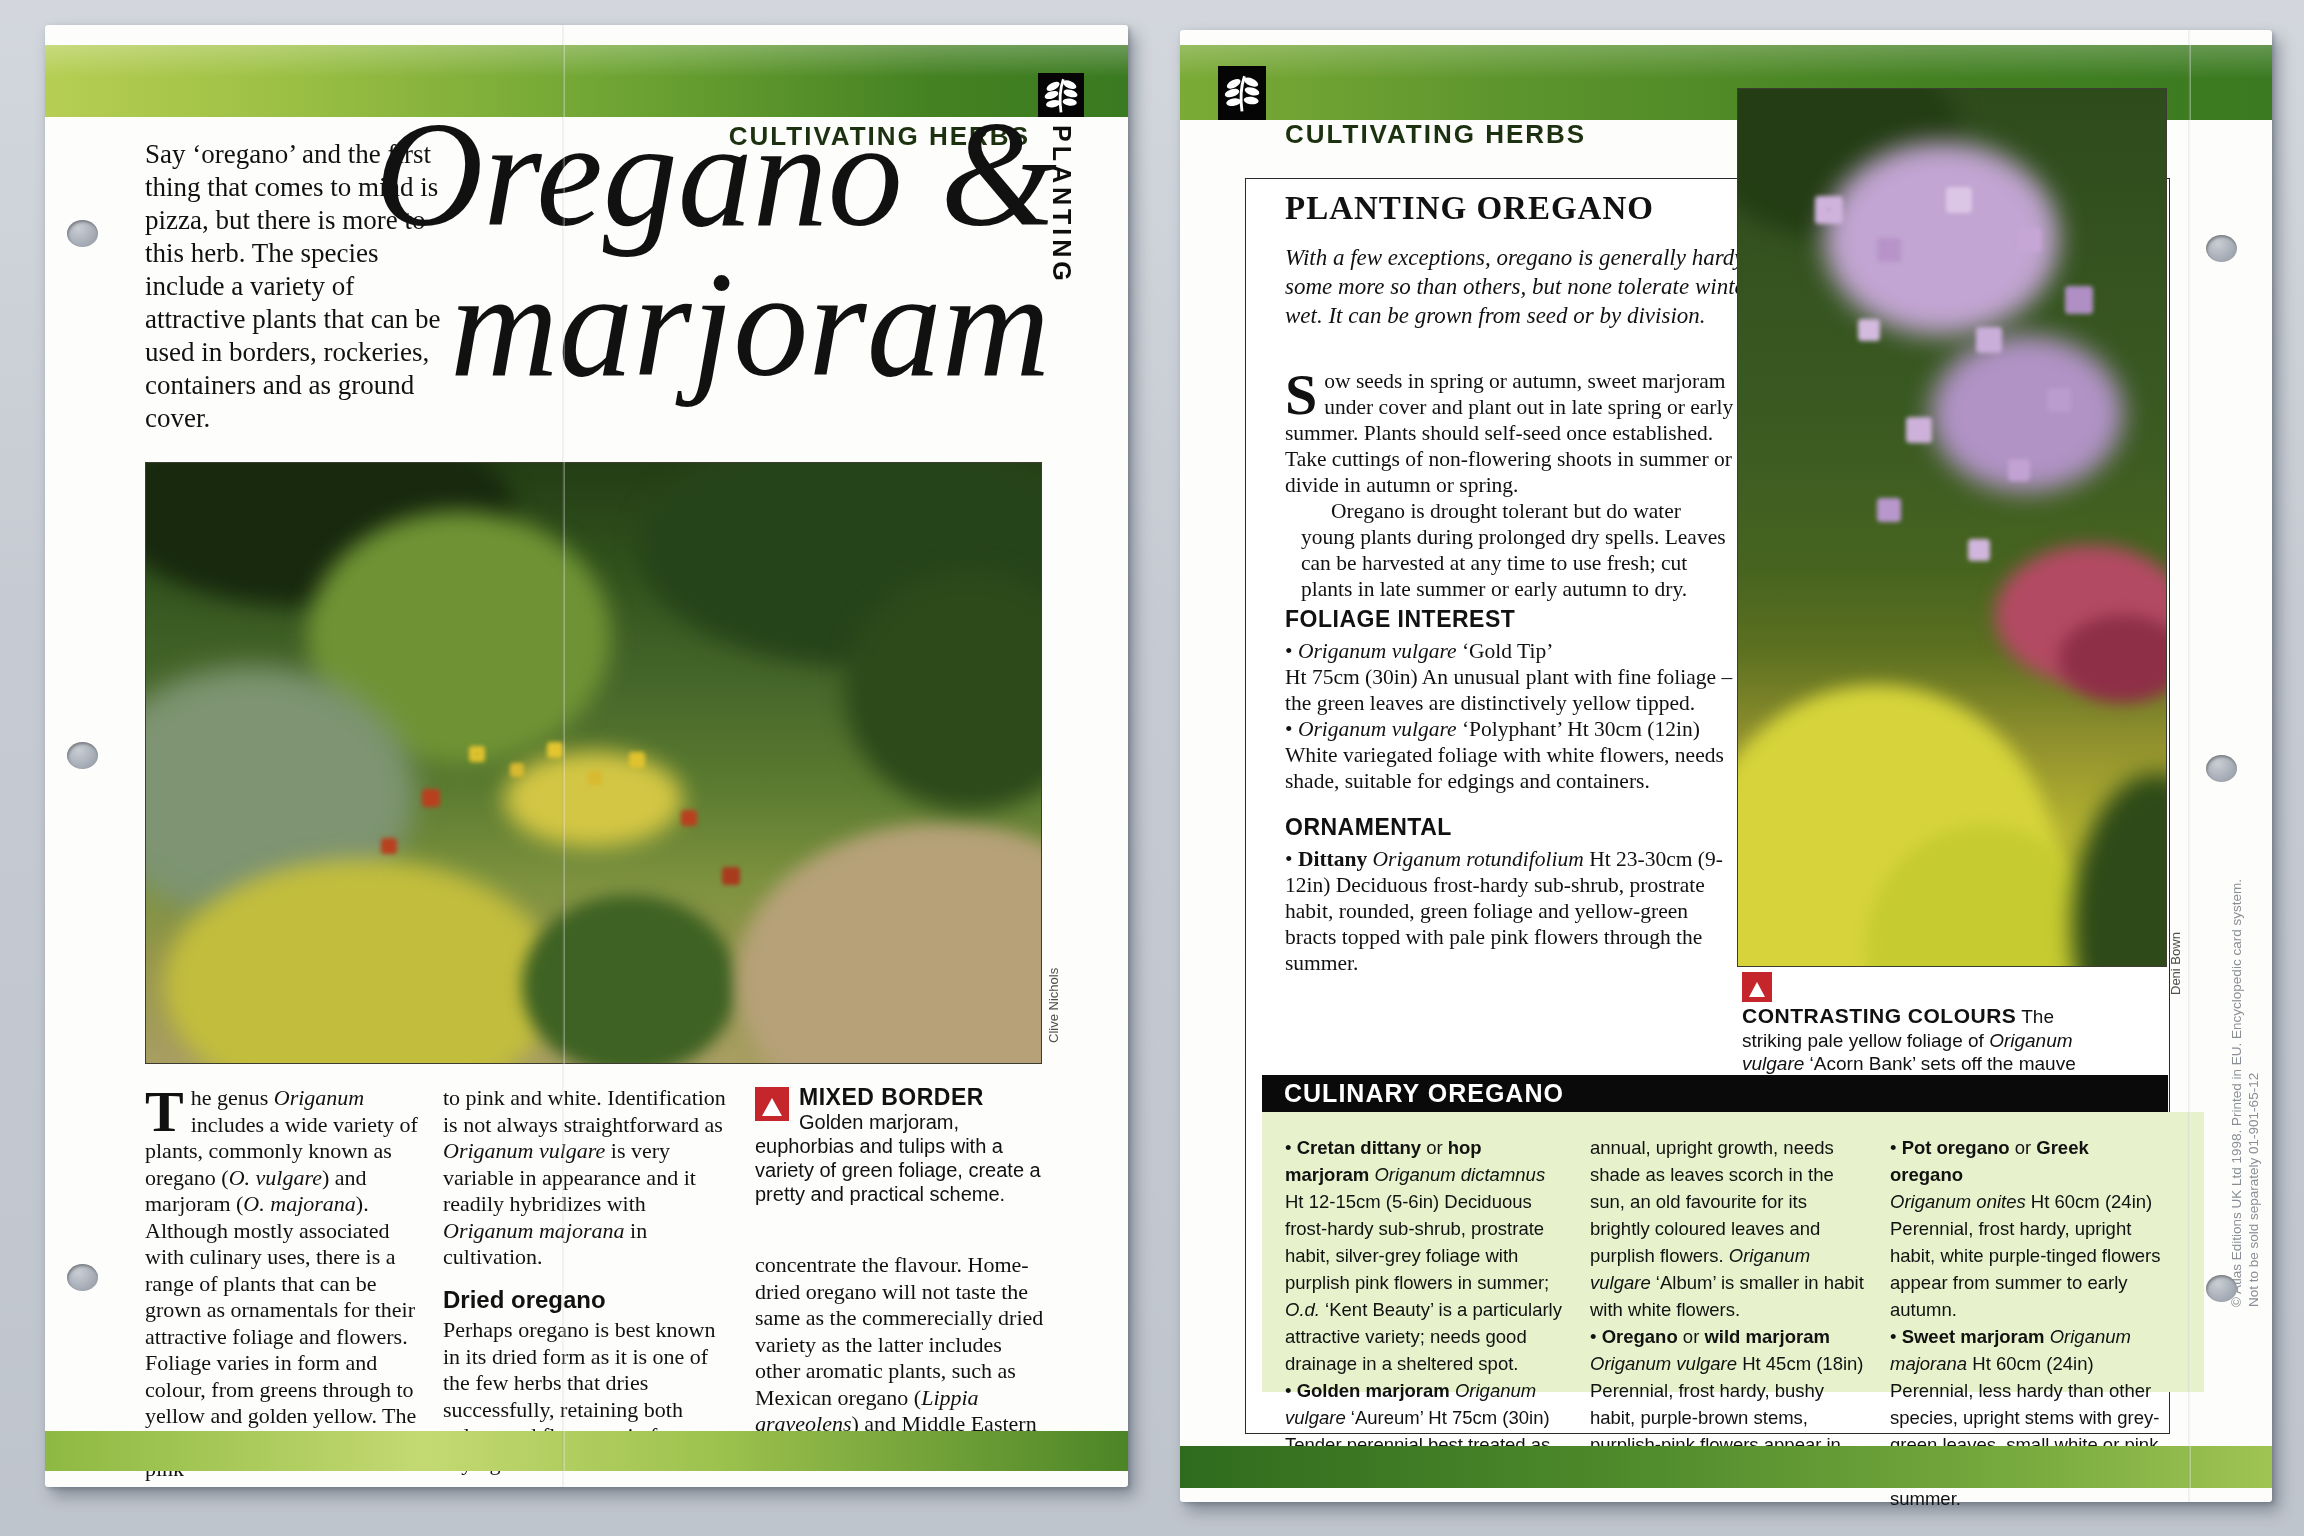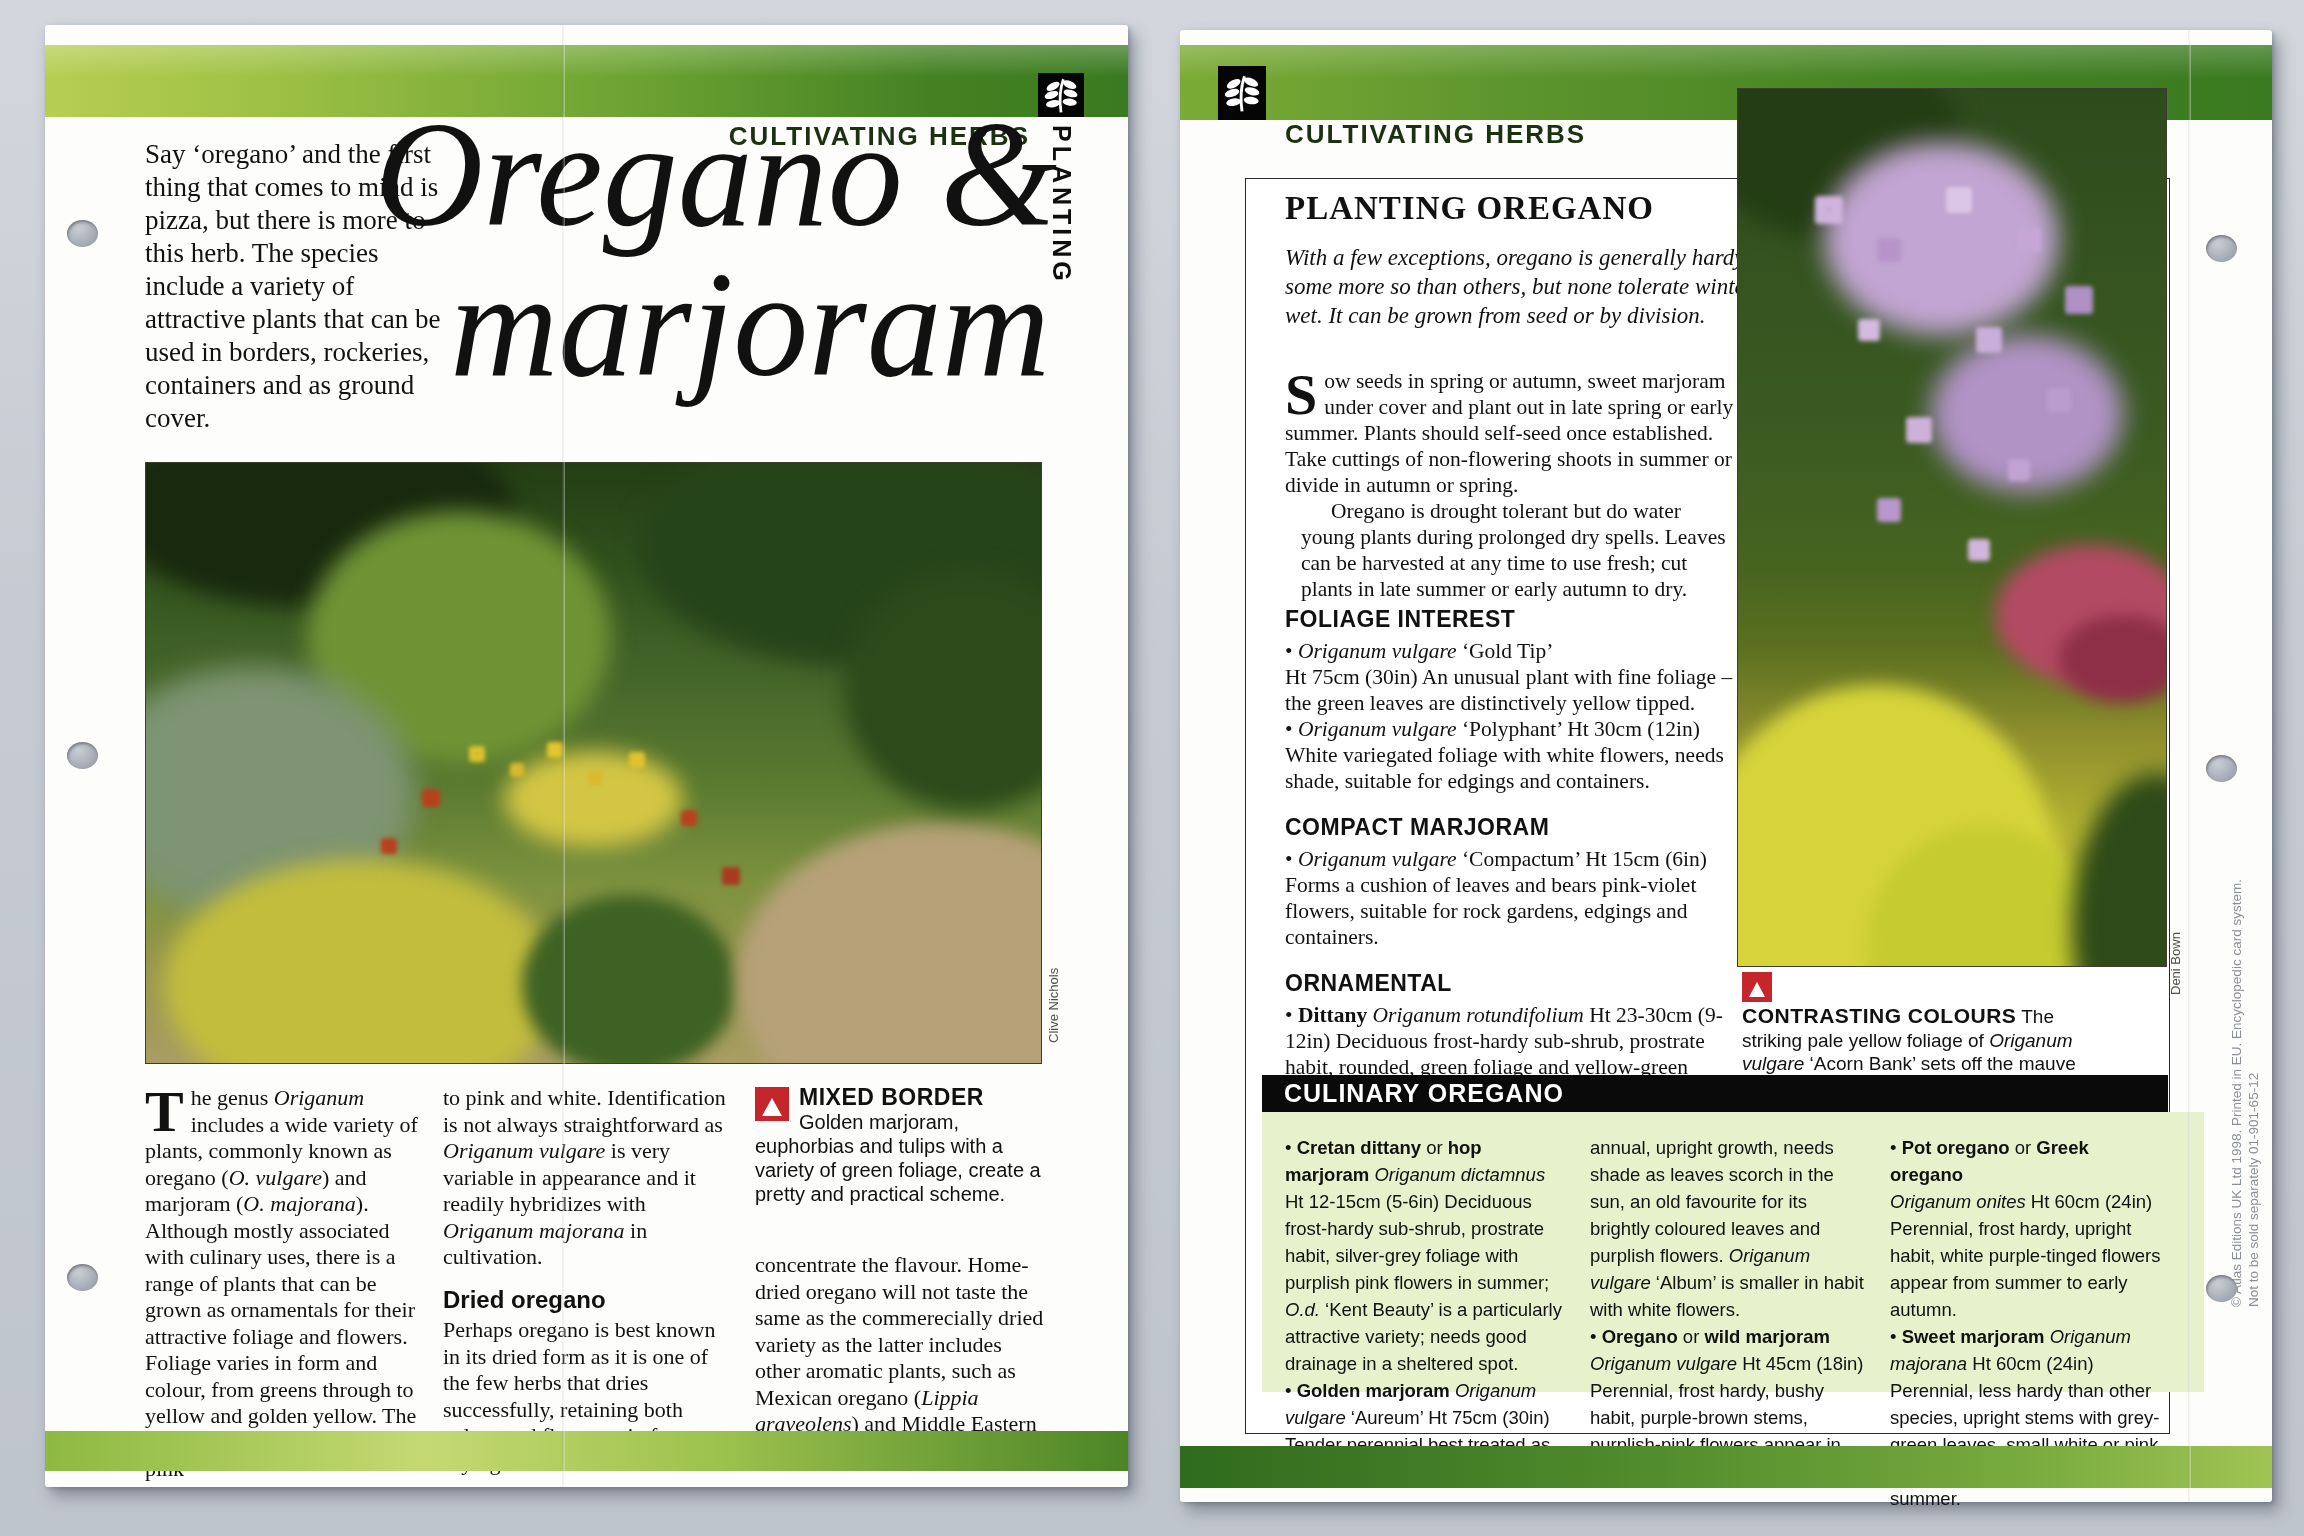--- a/index.html
+++ b/index.html
@@ -171,24 +171,20 @@
     </div>
 
     <div class="sections">
       <div>
         <div class="sec-head">FOLIAGE INTEREST</div>
         <div class="rich"><span>• </span><span style="font-style: italic;">Origanum vulgare</span><span> ‘Gold Tip’
 Ht 75cm (30in) An unusual plant with fine foliage – the green leaves are distinctively yellow tipped.</span></div>
         <div class="rich"><span>• </span><span style="font-style: italic;">Origanum vulgare</span><span> ‘Polyphant’ Ht 30cm (12in) White variegated foliage with white flowers, needs shade, suitable for edgings and containers.</span></div>
       </div>
       <div>
-        <div class="sec-head">COMPACT MARJORAM</div>
-        <div class="rich"><span>• </span><span style="font-style: italic;">Origanum vulgare</span><span> ‘Compactum’ Ht 15cm (6in) Forms a cushion of leaves and bears pink-violet flowers, suitable for rock gardens, edgings and containers.</span></div>
-      </div>
-      <div>
         <div class="sec-head">ORNAMENTAL</div>
         <div class="rich"><span>• </span><span style="font-weight: bold;">Dittany</span><span> </span><span style="font-style: italic;">Origanum rotundifolium</span><span> Ht 23-30cm (9-12in) Deciduous frost-hardy sub-shrub, prostrate habit, rounded, green foliage and yellow-green bracts topped with pale pink flowers through the summer.</span></div>
       </div>
     </div>
 
     <div class="photo photo-right">
       <div class="blob" style="left:-8%;top:-5%;width:60%;height:22%;background:#243d14;"></div>
       <div class="blob" style="left:20%;top:6%;width:55%;height:22%;background:#c2a5d2;filter:blur(13px);"></div>
       <div class="blob" style="left:45%;top:28%;width:45%;height:18%;background:#b193c6;filter:blur(13px);"></div>
       <div class="dots" style="left:90px;top:120px;box-shadow:0 0 0 13px #cfb3dd,60px 40px 0 11px #b793c9,130px -10px 0 12px #dcc6e6,200px 30px 0 11px #c6a6d6,250px 90px 0 13px #b08fc4,40px 120px 0 10px #d3bade,160px 130px 0 12px #c9aed9,230px 190px 0 11px #bb9cce,90px 220px 0 12px #cdb1da,190px 260px 0 10px #c2a2d2,60px 300px 0 11px #b897cc,150px 340px 0 10px #d0b5dc;"></div>

